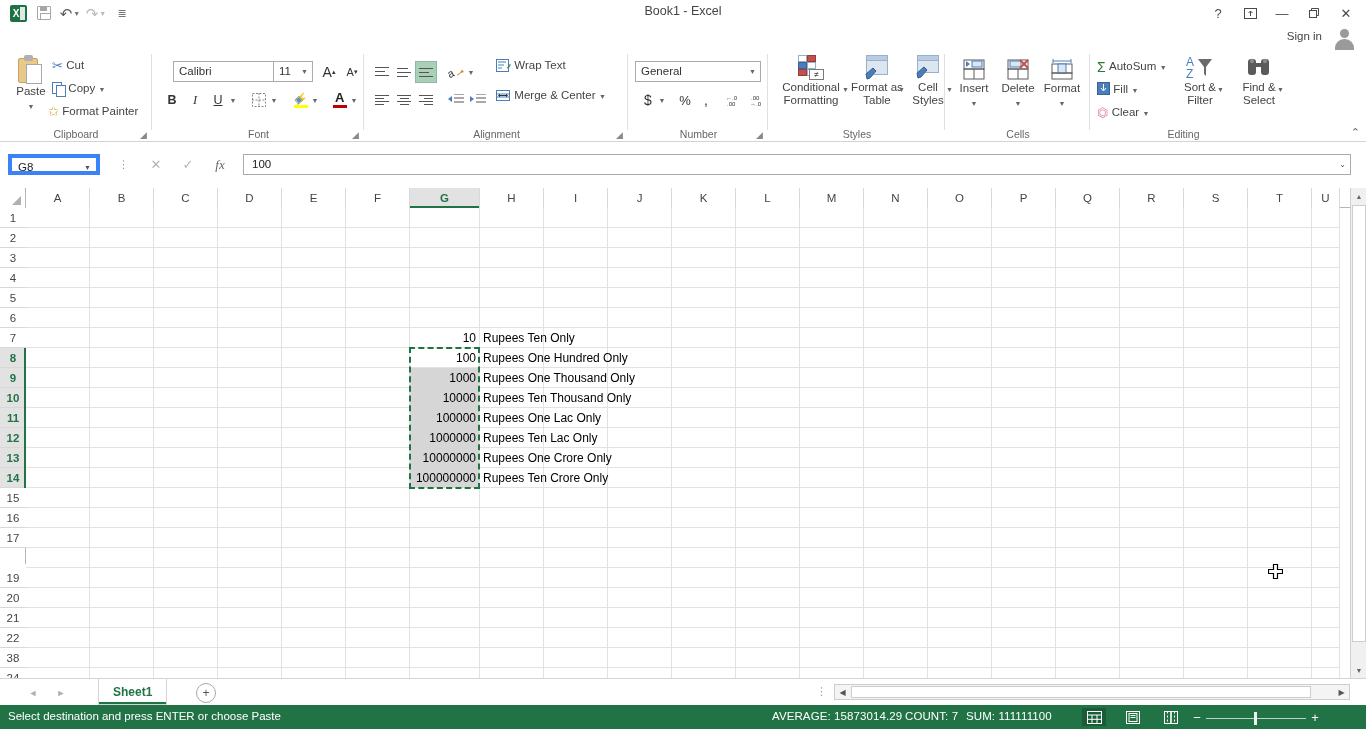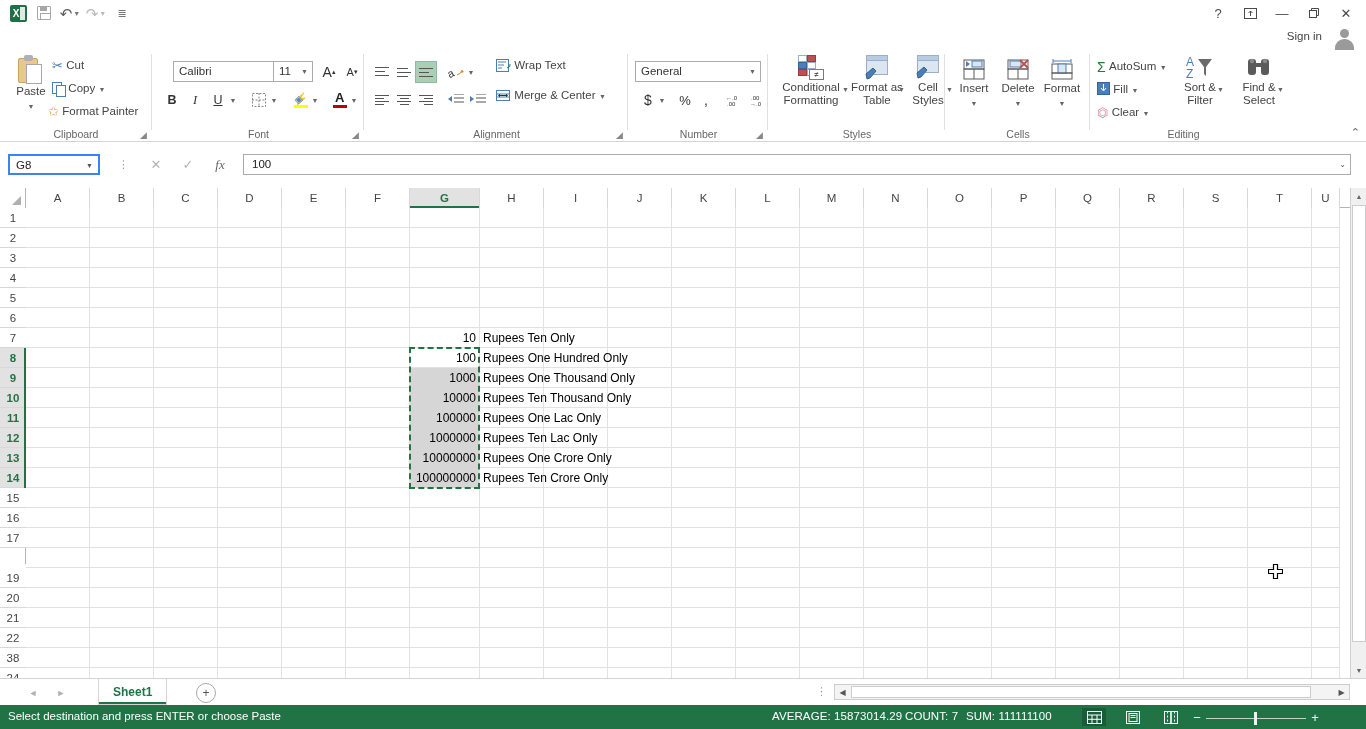--- a/index.html
+++ b/index.html
@@ -87,21 +87,21 @@
          font-size:12.5px;color:#333;cursor:pointer;}
 
   .align-ic{display:inline-block;width:14px;height:11px;position:relative;}
   .align-ic i{position:absolute;left:0;height:1.4px;background:#555;display:block;}
 
   .gridicon{width:30px;height:26px;position:relative;margin:0 auto;}
   .gridicon .c{position:absolute;border:1px solid #9ab0c9;background:#dce6f1;}
 
   
   .fbar{position:absolute;left:0;top:143px;width:1366px;height:44px;background:#fff;}
-  .namebox{position:absolute;left:8px;top:11px;width:92px;height:21px;border:2px solid #3b82f6;background:#fff;}
+  .namebox{position:absolute;left:8px;top:11px;width:92px;height:21px;border:4px solid #3b82f6;background:#fff;}
   .namebox .nv{position:absolute;left:6px;top:3px;font-size:11.5px;color:#222;}
   .namebox .nd{position:absolute;right:5px;top:6px;font-size:7px;color:#555;}
   .fbdots{position:absolute;left:118px;top:15px;font-size:11px;color:#999;letter-spacing:0;}
   .fbbtns{position:absolute;left:140px;top:11px;height:21px;display:flex;align-items:center;gap:0;}
   .fbbtn{width:32px;height:21px;display:flex;align-items:center;justify-content:center;font-size:13px;color:#b4b4b4;cursor:pointer;}
   .fbfx{color:#666;font-style:italic;font-family:"Liberation Serif",serif;font-size:13px;}
   .fbinput{position:absolute;left:243px;top:11px;width:1108px;height:21px;border:1px solid #ababab;border-left:1px solid #ababab;background:#fff;}
   .fbinput .fv{position:absolute;left:8px;top:3px;font-size:11.5px;color:#222;}
   .fbexp{position:absolute;right:4px;top:5px;font-size:8px;color:#555;cursor:pointer;}
 
@@ -180,20 +180,21 @@
           <span class="caretmini">▼</span>
         </div>
       <div class="qbtn">
           <span class="arrowic" style="color:#b9b9b9;">↷</span>
           <span class="caretmini" style="color:#b9b9b9;">▼</span>
         </div>
       <div class="qbtn">
           <span style="font-size:11px;color:#777;">≣</span>
         </div>
     </div>
+    <div class="titletext">Book1 - Excel</div>
     <div class="wbtns">
       <div class="wbtn">?</div>
       <div class="wbtn">
         <svg width="13" height="11" viewBox="0 0 13 11">
             <rect x="0.5" y="0.5" width="12" height="10" fill="none" stroke="#4a4a4a"></rect>
             <path d="M6.5 8 L6.5 3 M4.5 5 L6.5 3 L8.5 5" stroke="#4a4a4a" fill="none"></path>
           </svg>
       </div>
       <div class="wbtn">—</div>
       <div class="wbtn">

